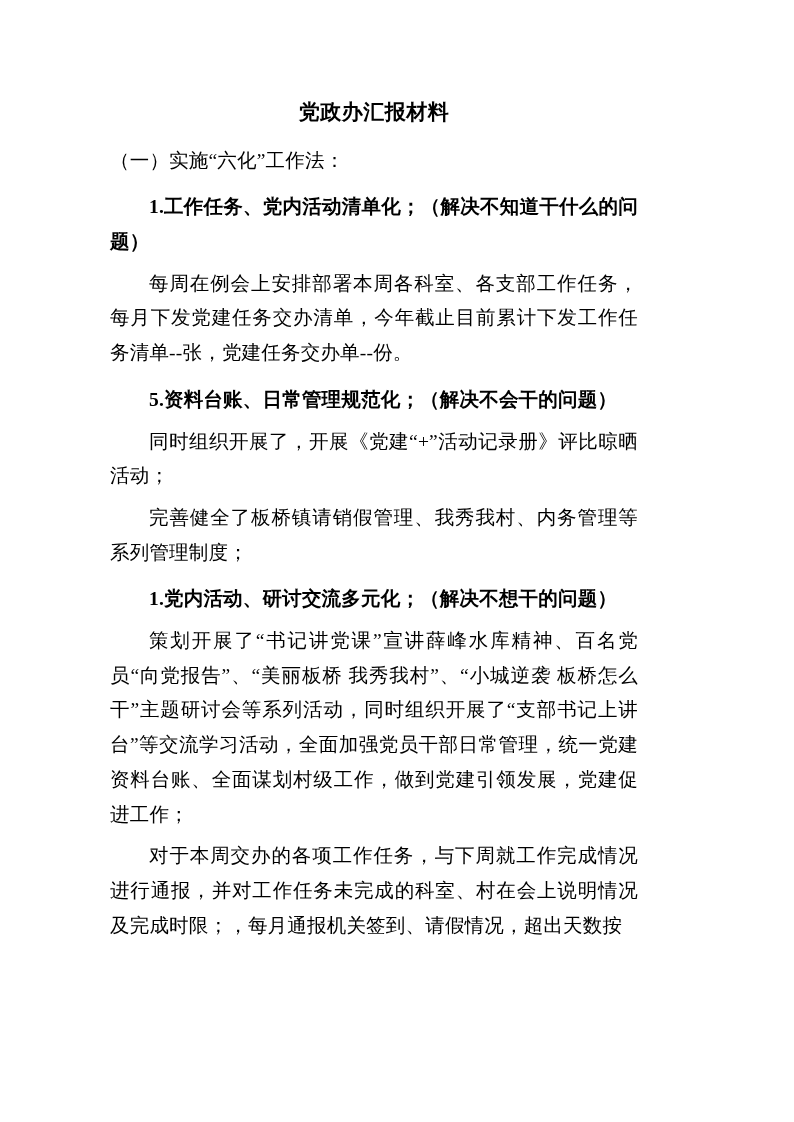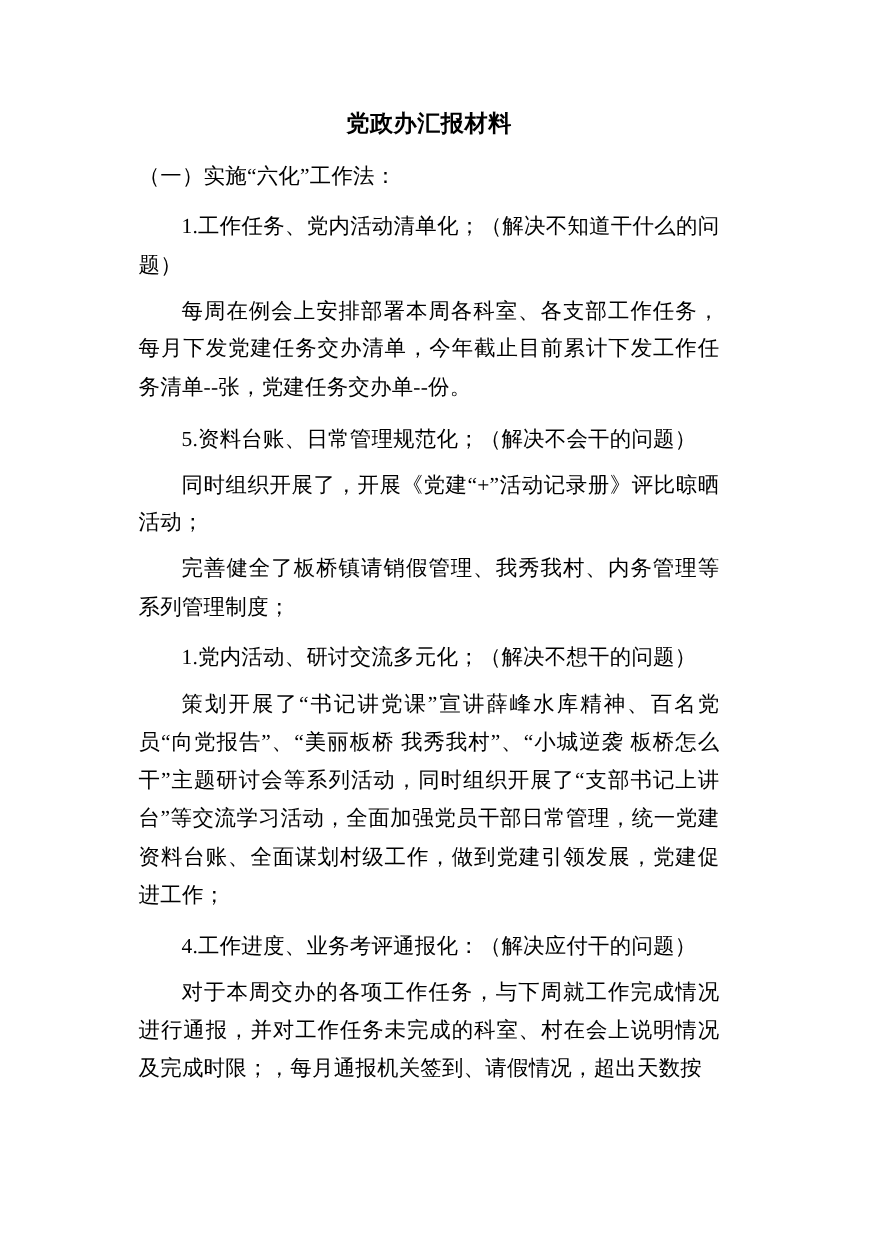--- a/index.html
+++ b/index.html
@@ -10,21 +10,21 @@
   body {
     width: 794px;
     height: 1122px;
     font-family: "Liberation Serif", "DejaVu Serif", serif;
     color: #000000;
     position: relative;
     overflow: hidden;
   }
   .page {
     position: absolute;
-    left: 16px;
+    left: 0;
     top: 0;
     width: 746px;
     height: 1122px;
     box-sizing: border-box;
     padding: 96px 108px 70px 110px;
   }
   .doc-title {
     text-align: center;
     font-size: 21px;
     line-height: 1.6;
@@ -36,21 +36,21 @@
     line-height: 1.78;
     margin: 0;
     text-align: justify;
     text-justify: inter-ideograph;
     letter-spacing: 0.2px;
   }
   .indent {
     text-indent: 2em;
   }
   .bold {
-    font-weight: normal;
+    font-weight: bold;
   }
   .gap-top {
     margin-top: 12px;
   }
   .gap-top-sm {
     margin-top: 7px;
   }
 </style>
 </head>
 <body>
@@ -59,16 +59,15 @@
   <h1 class="doc-title">党政办汇报材料</h1>
   <div class="body-content">
       <p class="para">（一）实施“六化”工作法：</p>
       <p class="para indent bold gap-top">1.工作任务、党内活动清单化；（解决不知道干什么的问题）</p>
       <p class="para indent gap-top-sm">每周在例会上安排部署本周各科室、各支部工作任务，每月下发党建任务交办清单，今年截止目前累计下发工作任务清单--张，党建任务交办单--份。</p>
       <p class="para indent bold gap-top">5.资料台账、日常管理规范化；（解决不会干的问题）</p>
       <p class="para indent gap-top-sm">同时组织开展了，开展《党建“+”活动记录册》评比晾晒活动；</p>
       <p class="para indent gap-top-sm">完善健全了板桥镇请销假管理、我秀我村、内务管理等系列管理制度；</p>
       <p class="para indent bold gap-top">1.党内活动、研讨交流多元化；（解决不想干的问题）</p>
       <p class="para indent gap-top-sm">策划开展了“书记讲党课”宣讲薛峰水库精神、百名党员“向党报告”、“美丽板桥 我秀我村”、“小城逆袭 板桥怎么干”主题研讨会等系列活动，同时组织开展了“支部书记上讲台”等交流学习活动，全面加强党员干部日常管理，统一党建资料台账、全面谋划村级工作，做到党建引领发展，党建促进工作；</p>
-      <p class="para indent bold gap-top">4.工作进度、业务考评通报化：（解决应付干的问题）</p>
       <p class="para indent gap-top-sm">对于本周交办的各项工作任务，与下周就工作完成情况进行通报，并对工作任务未完成的科室、村在会上说明情况及完成时限；，每月通报机关签到、请假情况，超出天数按</p>
     </div>
 </div>
 
 </body></html>

